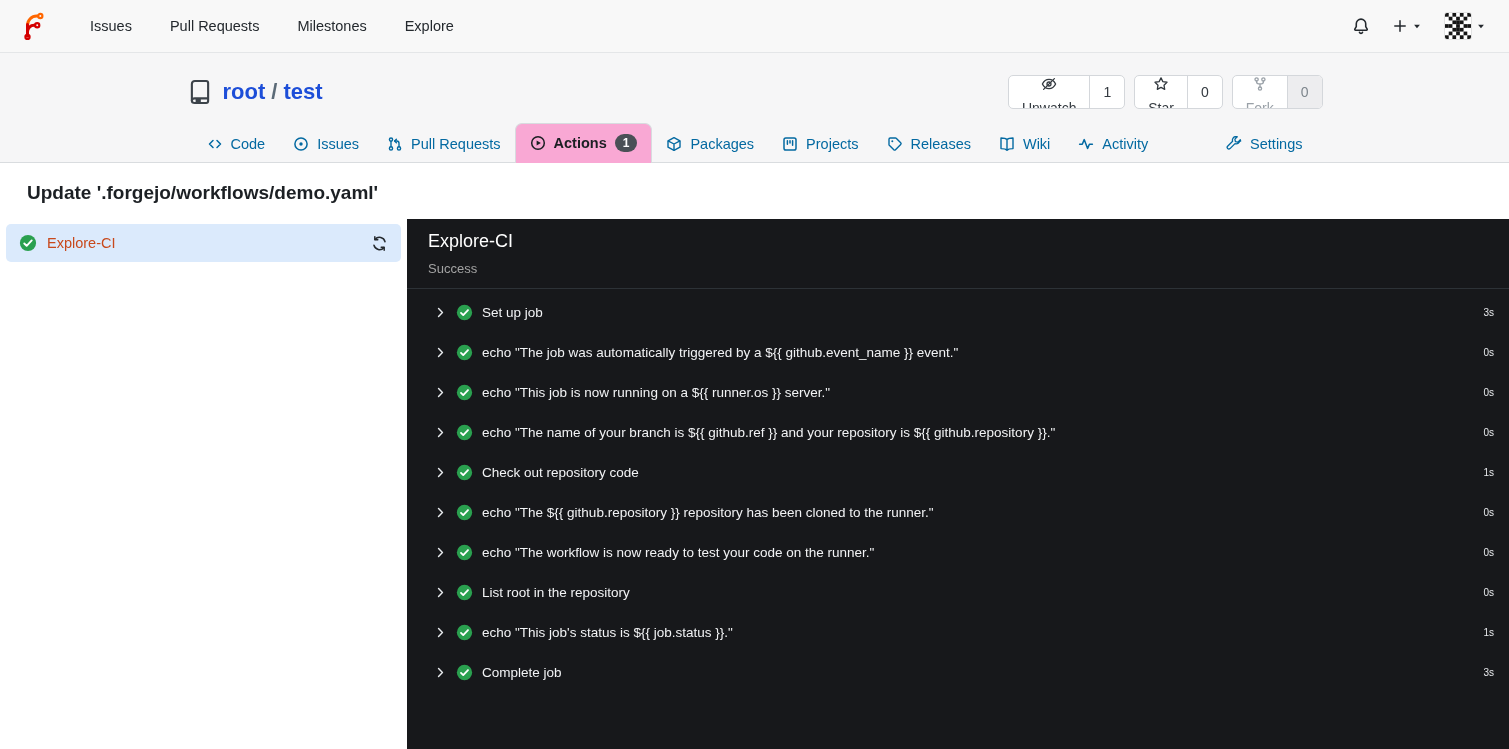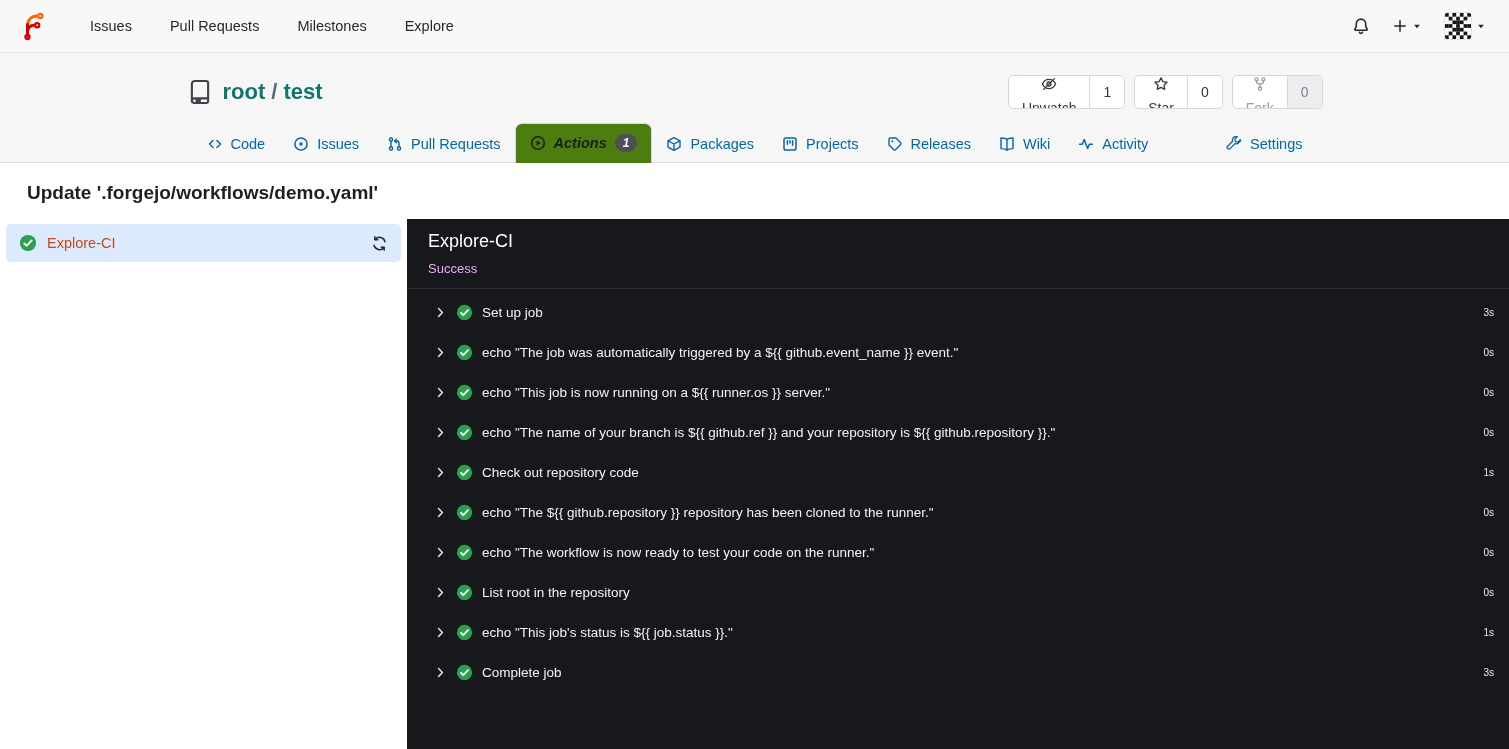--- a/index.html
+++ b/index.html
@@ -15,53 +15,53 @@
   .nav-right { margin-left:auto; display:flex; align-items:center; gap:14px; }
   .nav-icon-btn { display:flex; align-items:center; gap:4px; color:#24292e; cursor:pointer; padding:4px; }
   .avatar { width:28px; height:28px; border-radius:3px; overflow:hidden; background:#fff; border:1px solid #e2e2e2; }
 
   
   .repo-header { height:110px; background:#f6f6f7; border-bottom:1px solid #d9dcdf; }
   .container { width:1136px; margin:0 auto; height:100%; display:flex; flex-direction:column; }
   .repo-title-row { display:flex; align-items:center; padding-top:16px; height:62px; }
   .repo-icon { color:#3c434a; margin-right:10px; }
   .repo-name { font-size:22px; }
-  .repo-link { color:#0f766e; text-decoration:none; cursor:pointer; }
+  .repo-link { color:#1d4ed8; text-decoration:none; cursor:pointer; }
   .repo-sep { color:#5b6a77; padding:0 6px; }
   .repo-actions { margin-left:auto; display:flex; gap:9px; align-self:center; }
   .btn-group { display:flex; border:1px solid #d4d7db; border-radius:5px; overflow:hidden;
     background:#fff; height:34px; font-size:14px; color:#343a40; cursor:pointer; }
   .btn-main { display:flex; align-items:center; gap:8px; padding:0 13px;flex-direction:column; }
   .btn-count { border-left:1px solid #d4d7db; padding:0 13px; display:flex; align-items:center; }
   .btn-group.disabled { color:#9aa1a8; cursor:default; }
   .btn-group.disabled .btn-count { background:#ededef; color:#7d858c; }
 
   
   .tabs-row { display:flex; align-items:flex-end; height:41px; margin-top:7px; padding:0 6px; }
   .tab { display:flex; align-items:center; gap:8px; padding:10px 14px; font-size:14.5px;
     color:#0369a1; cursor:pointer; white-space:nowrap; }
-  .tab.active { background:#4d7c0f; border:1px solid #d8dbdf; border-bottom:none;
-    border-radius:7px 7px 0 0; font-weight:700; color:#1b1f23; position:relative; top:1px; padding-bottom:11px;font-style:italic; }
+  .tab.active { background:#f9a8d4; border:1px solid #d8dbdf; border-bottom:none;
+    border-radius:7px 7px 0 0; font-weight:700; color:#1b1f23; position:relative; top:1px; padding-bottom:11px; }
   .tab-badge { background:#4a5056; color:#fff; border-radius:9px; font-size:12px;
     padding:1px 8px; font-weight:700; line-height:16px; }
   .tab-settings { margin-left:auto; }
 
   
   .page-title { font-size:19px; color:#1c2024; padding:19px 0 15px 27px; }
   .run-layout { display:flex; height:541px; }
   .sidebar { width:407px; padding:5px 6px; background:#fff; }
   .job-item { display:flex; align-items:center; gap:10px; padding:0 13px; height:38px;
     background:#dbeafc; border-radius:5px; cursor:pointer; }
   .job-name { color:#c8491c; font-size:14.5px; }
   .job-refresh { margin-left:auto; color:#24292e; display:flex; cursor:pointer; }
 
   .panel { flex:1; background:#17181b; color:#f2f3f5; display:flex; flex-direction:column; }
   .panel-header { padding:12px 21px 12px; border-bottom:1px solid #2d3237; }
   .panel-title { font-size:18px; color:#ffffff; font-weight:400; margin-bottom:9px; }
-  .panel-status { font-size:13px; color:#f0abfc; }
+  .panel-status { font-size:13px; color:#a3a3a3; }
   .step-list { padding-top:3px; }
   .step-row { display:flex; align-items:center; height:40px; padding:0 15px 0 27px; gap:9px;
     font-size:13.5px; cursor:pointer; }
   .step-chevron { color:#e7eaed; display:flex; }
   .step-check { display:flex; }
   .step-name { color:#f2f3f5; }
   .step-duration { margin-left:auto; font-size:10px; color:#e9ebee; }
 
   svg { display:block; }
 </style>

